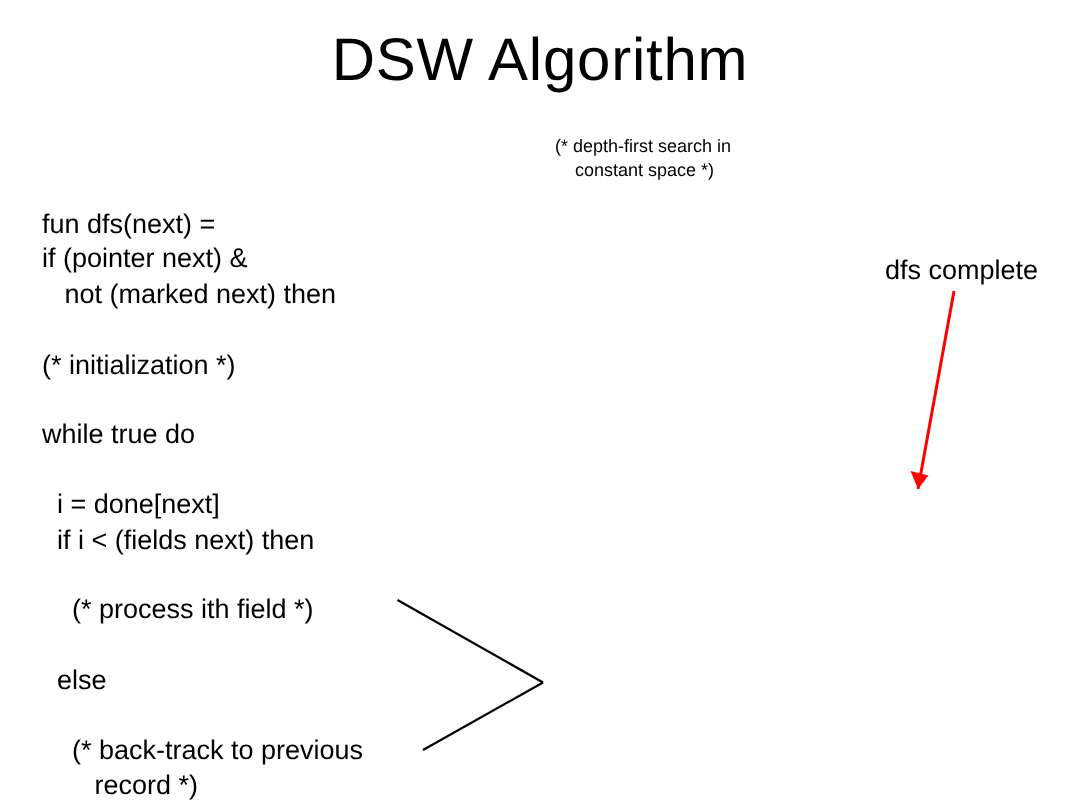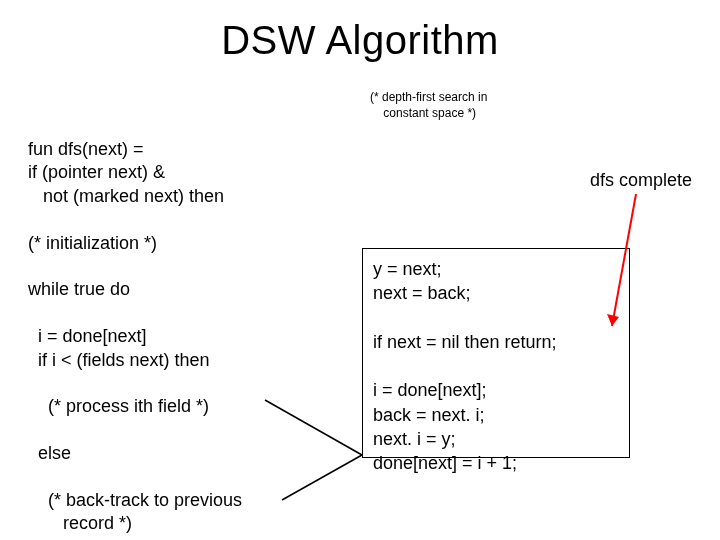--- a/index.html
+++ b/index.html
@@ -98,29 +98,20 @@
   else
 
     (* back-track to previous
        record *)</div>
 
   <div class="comment-right">(* depth-first search in
     constant space *)</div>
 
   <div class="dfs-complete">dfs complete</div>
 
-  <div class="box">y = next;
-next = back;
-
-if next = nil then return;
-
-i = done[next];
-back = next. i;
-next. i = y;
-done[next] = i + 1;</div>
 
   <svg class="overlay" viewBox="0 0 720 540">
 
     <line x1="636" y1="194" x2="612" y2="326" stroke="#ff0000" stroke-width="2"></line>
     <polygon points="612,326 607,314 619,317" fill="#ff0000"></polygon>
 
     <line x1="362" y1="455" x2="265" y2="400" stroke="#000000" stroke-width="1.5"></line>
 
     <line x1="362" y1="455" x2="282" y2="500" stroke="#000000" stroke-width="1.5"></line>
   </svg>

